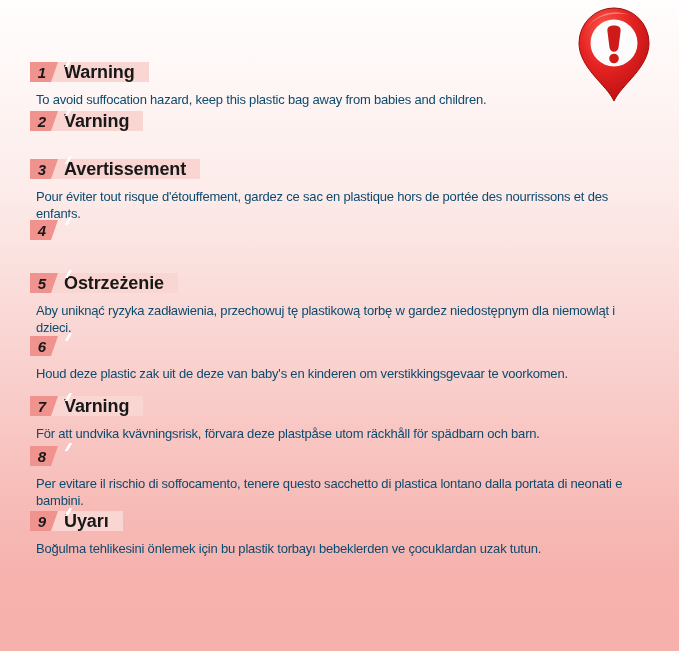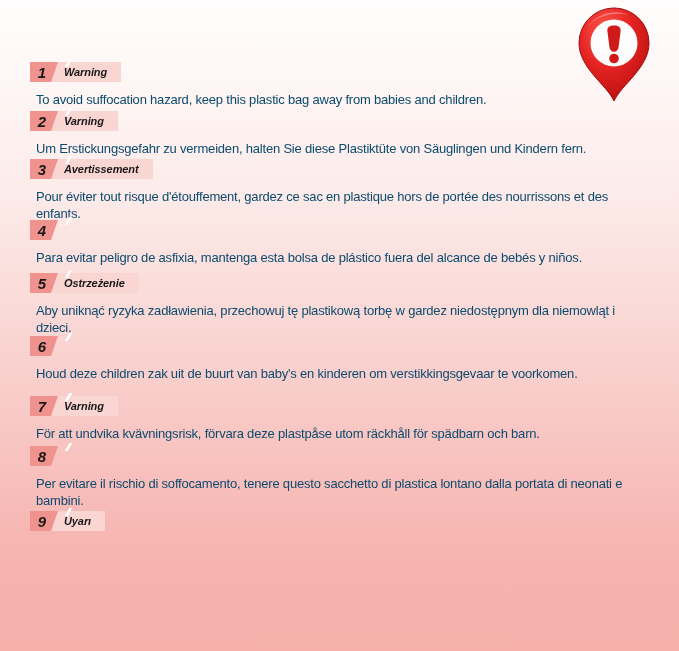--- a/index.html
+++ b/index.html
@@ -26,22 +26,22 @@
     clip-path: polygon(0 0, 100% 0, calc(100% - 7px) 100%, 0 100%);
     display: flex; align-items: center; justify-content: center;
     font-style: italic; font-weight: bold; font-size: 15px; color: #181818;
     padding-right: 4px; box-sizing: border-box;
   }
   .label-box {
     position: absolute; left: 20px; top: 0; z-index: 1;
     height: 20px; line-height: 20px;
     padding: 0 14px 0 14px;
     background: #fad6d3;
-    font-weight: bold; font-size: 11px; color: #181818;
-    white-space: nowrap; letter-spacing: -0.1px; font-style: italic;
+    font-weight: bold; font-size: 18px; color: #181818;
+    white-space: nowrap; letter-spacing: -0.1px;
   }
   .tick {
     position: absolute; left: 37px; top: -3px; z-index: 3;
     width: 3px; height: 8px;
     background: #fffdfd;
     transform: skewX(-30deg);
   }
   .body-text {
     margin: 6px; position: absolute; left: 0; top: 23px; width: 604px;
     font-size: 13px; line-height: 17px; color: #0c4a6e;
@@ -83,55 +83,53 @@
     </div>
     <p class="body-text">To avoid suffocation hazard, keep this plastic bag away from babies and children.</p>
   </div>
 
   <div class="section one-line" style="top:111px">
     <div class="heading">
       <span class="label-box">Varning</span>
       <span class="num-box">2</span>
       <span class="tick"></span>
     </div>
-    <p class="body-text">Um Erstickungsgefahr zu vermeiden, halten Sie diese Plastiktüte von Säuglingen und Kindern fern.</p>
   </div>
 
   <div class="section" style="top:159px">
     <div class="heading">
       <span class="label-box">Avertissement</span>
       <span class="num-box">3</span>
       <span class="tick"></span>
     </div>
     <p class="body-text">Pour éviter tout risque d'étouffement, gardez ce sac en plastique hors de portée des nourrissons et des enfants.</p>
   </div>
 
   <div class="section one-line" style="top:220px">
     <div class="heading">
       <span class="num-box">4</span>
       <span class="tick"></span>
     </div>
-    <p class="body-text">Para evitar peligro de asfixia, mantenga esta bolsa de plástico fuera del alcance de bebés y niños.</p>
   </div>
 
   <div class="section" style="top:273px">
     <div class="heading">
       <span class="label-box">Ostrzeżenie</span>
       <span class="num-box">5</span>
       <span class="tick"></span>
     </div>
     <p class="body-text">Aby uniknąć ryzyka zadławienia, przechowuj tę plastikową torbę w gardez niedostępnym dla niemowląt i dzieci.</p>
   </div>
 
   <div class="section one-line" style="top:336px">
     <div class="heading">
       <span class="num-box">6</span>
       <span class="tick"></span>
     </div>
-    <p class="body-text">Houd deze children zak uit de buurt van baby's en kinderen om verstikkingsgevaar te voorkomen.</p>
+    <p class="body-text">Houd deze plastic zak uit de deze van baby's en kinderen om verstikkingsgevaar te voorkomen.</p>
   </div>
 
   <div class="section one-line" style="top:396px">
     <div class="heading">
       <span class="label-box">Varning</span>
       <span class="num-box">7</span>
       <span class="tick"></span>
     </div>
     <p class="body-text">För att undvika kvävningsrisk, förvara deze plastpåse utom räckhåll för spädbarn och barn.</p>
   </div>
@@ -143,15 +141,16 @@
     </div>
     <p class="body-text">Per evitare il rischio di soffocamento, tenere questo sacchetto di plastica lontano dalla portata di neonati e bambini.</p>
   </div>
 
   <div class="section one-line" style="top:511px">
     <div class="heading">
       <span class="label-box">Uyarı</span>
       <span class="num-box">9</span>
       <span class="tick"></span>
     </div>
+    <p class="body-text">Boğulma tehlikesini önlemek için bu plastik torbayı bebeklerden ve çocuklardan uzak tutun.</p>
   </div>
 
 </div>
 
 </body></html>

